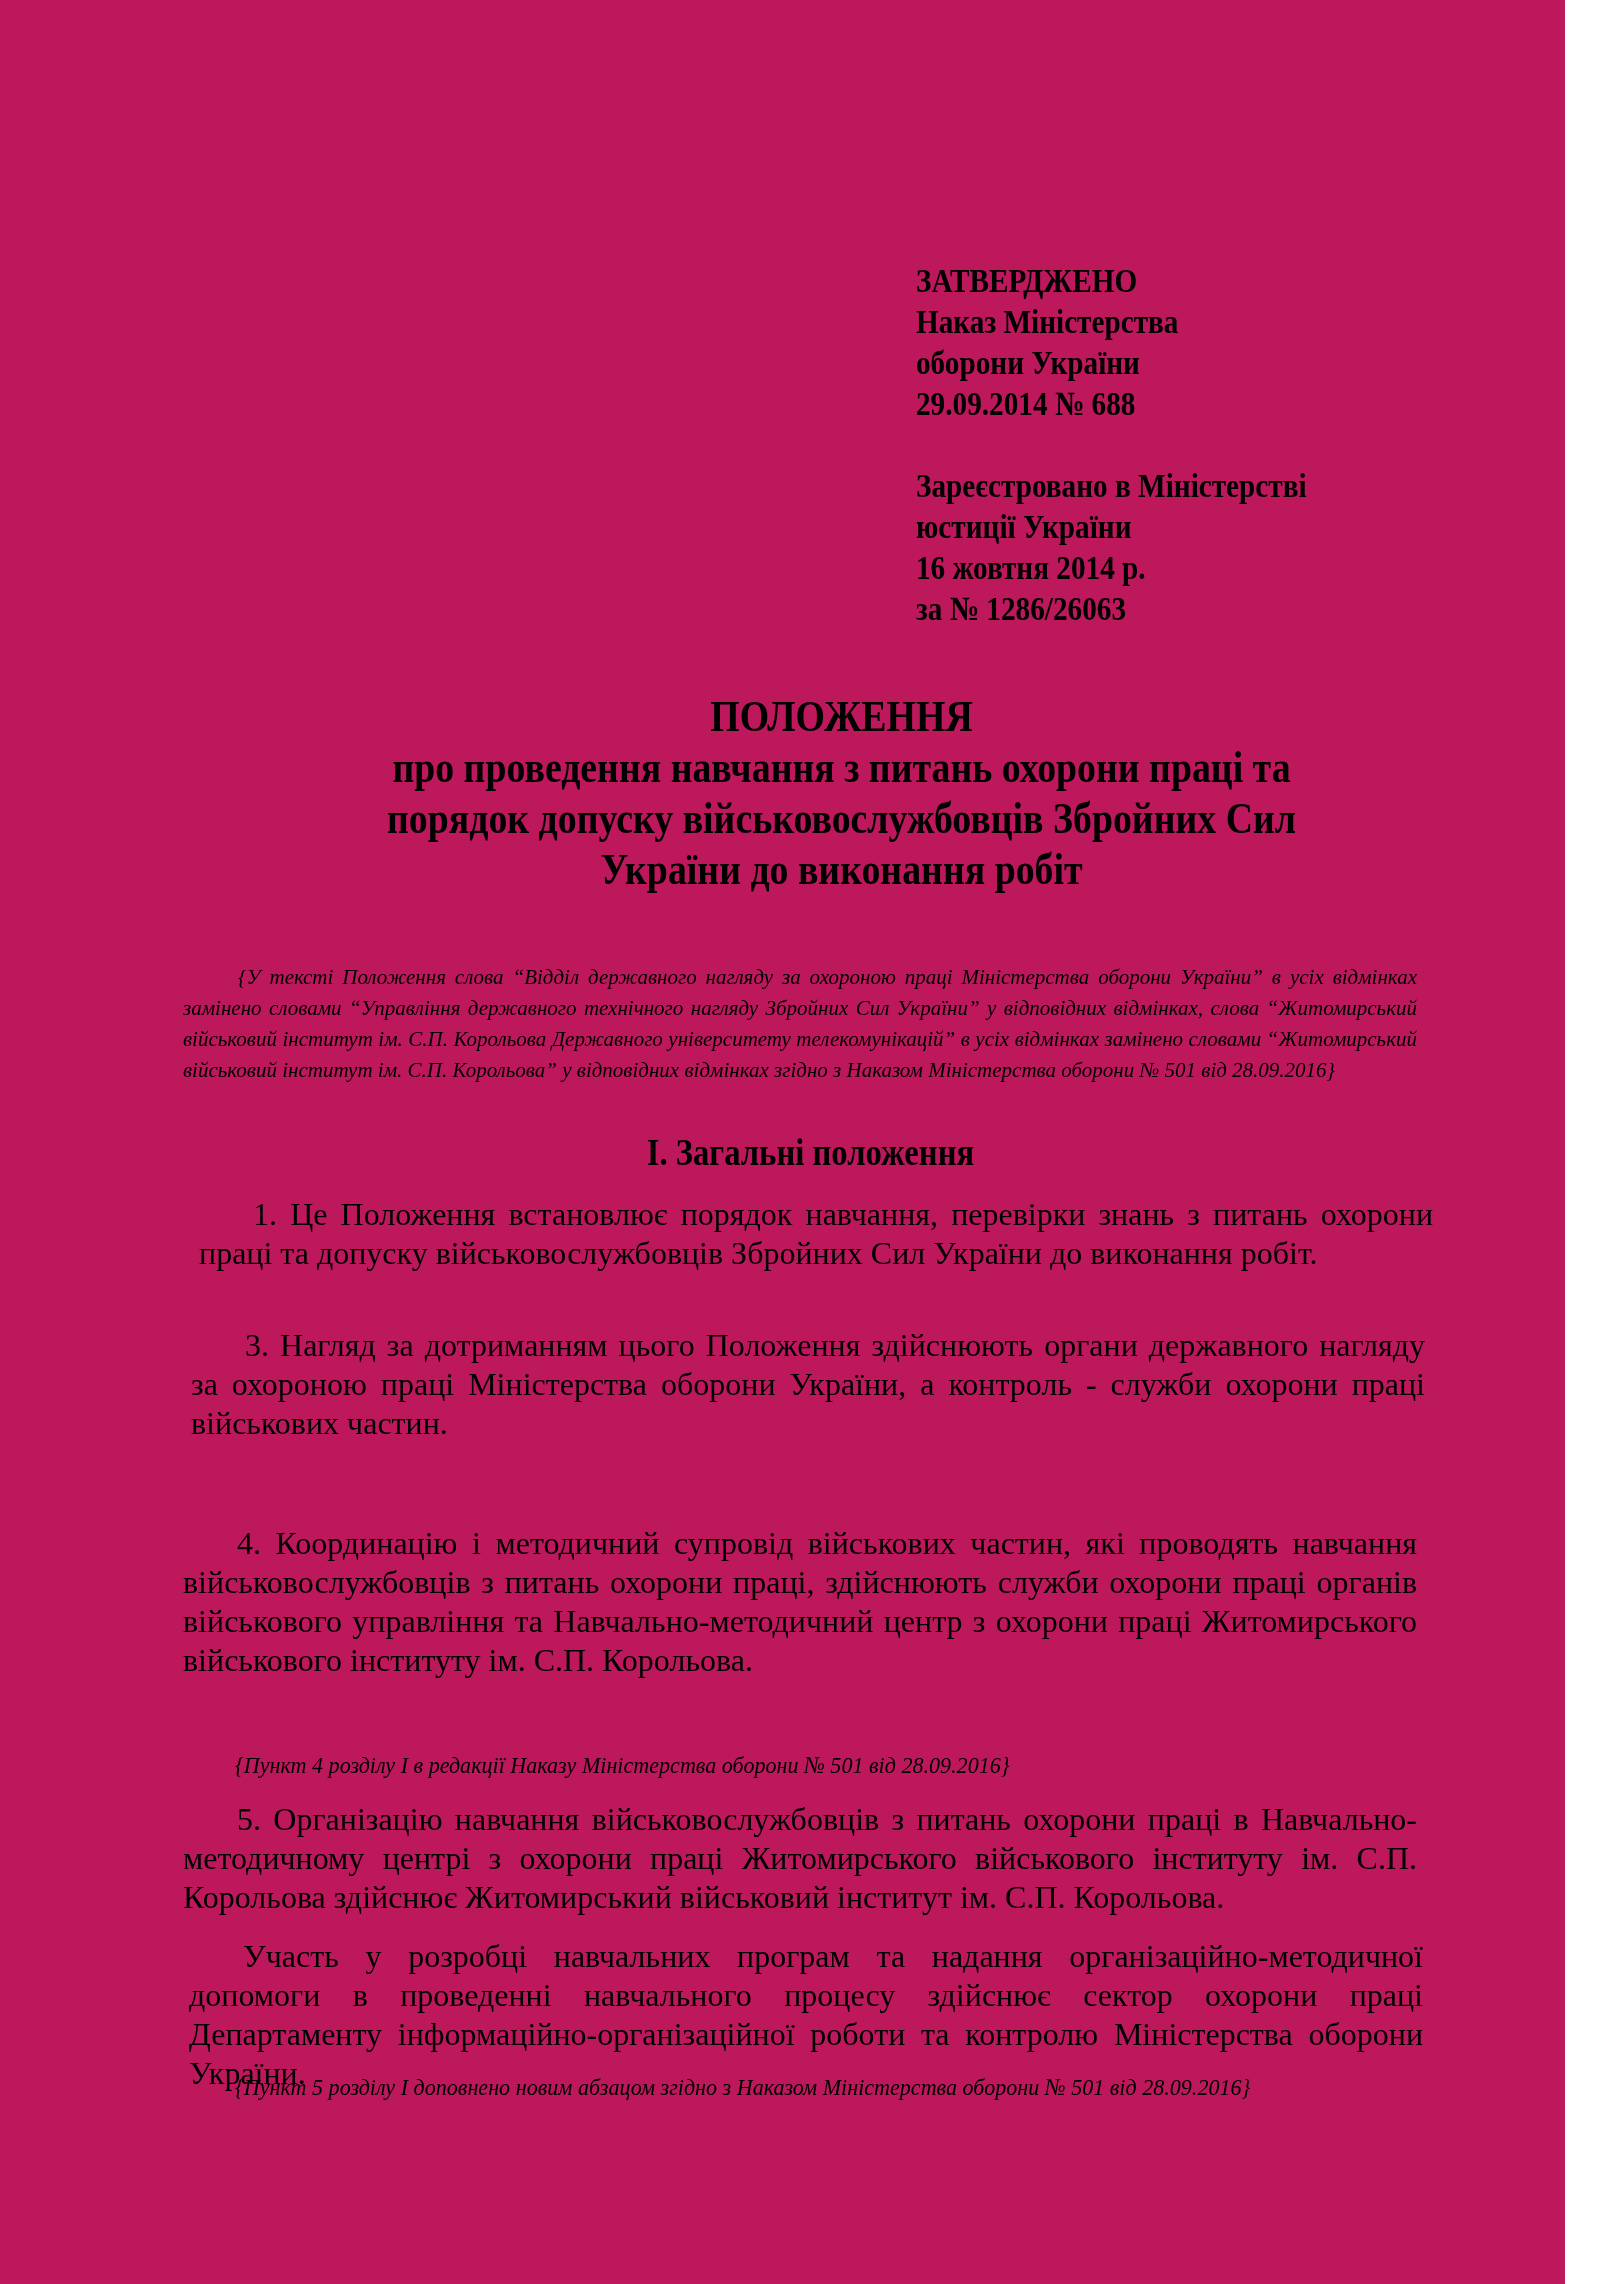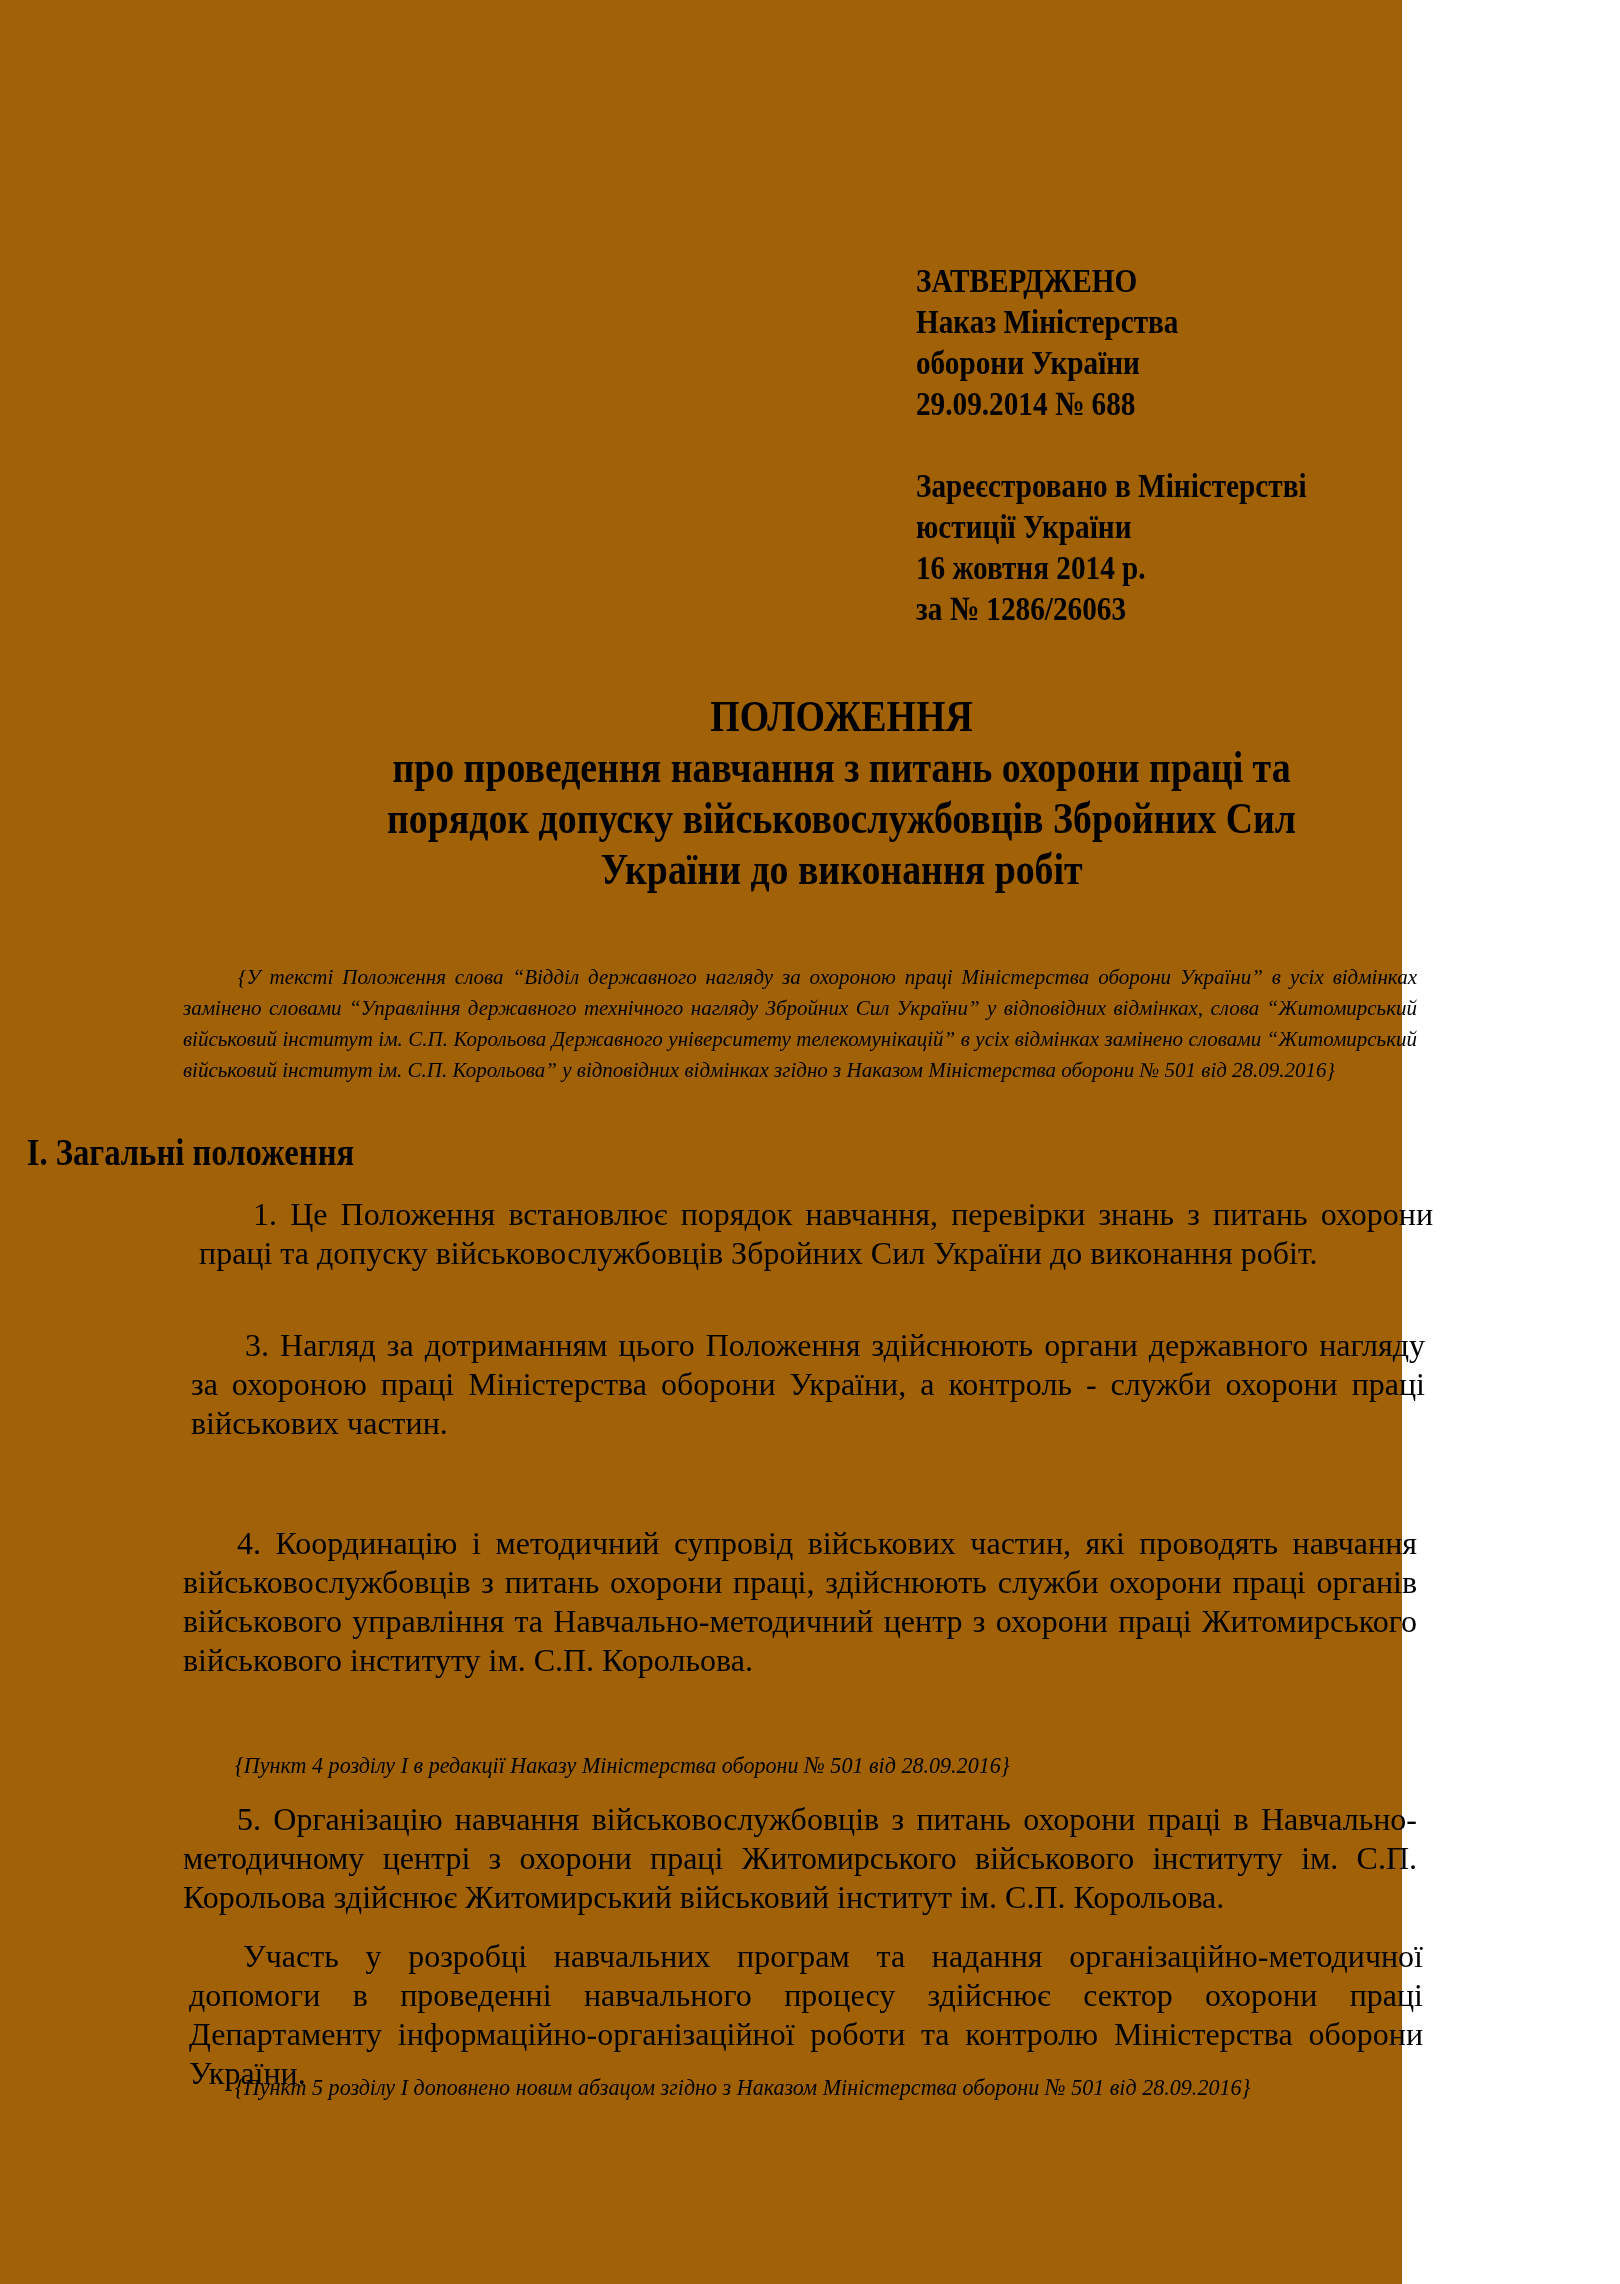--- a/index.html
+++ b/index.html
@@ -11,22 +11,22 @@
       width: 1621px;
       height: 2284px;
       position: relative;
       overflow: hidden;
       color: #000000;
       font-family: "Liberation Serif", "DejaVu Serif", serif;
     }
     .page {
       position: absolute;
       left: 0; top: 0;
-      width: 1402px; height: 2284px;
-      background: #a16207;
+      width: 1565px; height: 2284px;
+      background: #be185d;
     }
 
     
     .approval {
       position: absolute;
       left: 916px;
       top: 260px;
       width: 552px;
       font-weight: bold;
       font-size: 34px;
@@ -88,20 +88,21 @@
       transform: scaleX(0.92);
       transform-origin: left top;
     }
 
     
     .section-heading {
       position: absolute;
       left: 0;
       width: 1621px;
       top: 1130px;
+      text-align: center;
       font-weight: bold;
       font-size: 38px;
       line-height: 44px;
     }
     .section-heading span {
       display: inline-block;
       transform: scaleX(0.86);
     }
 
     

